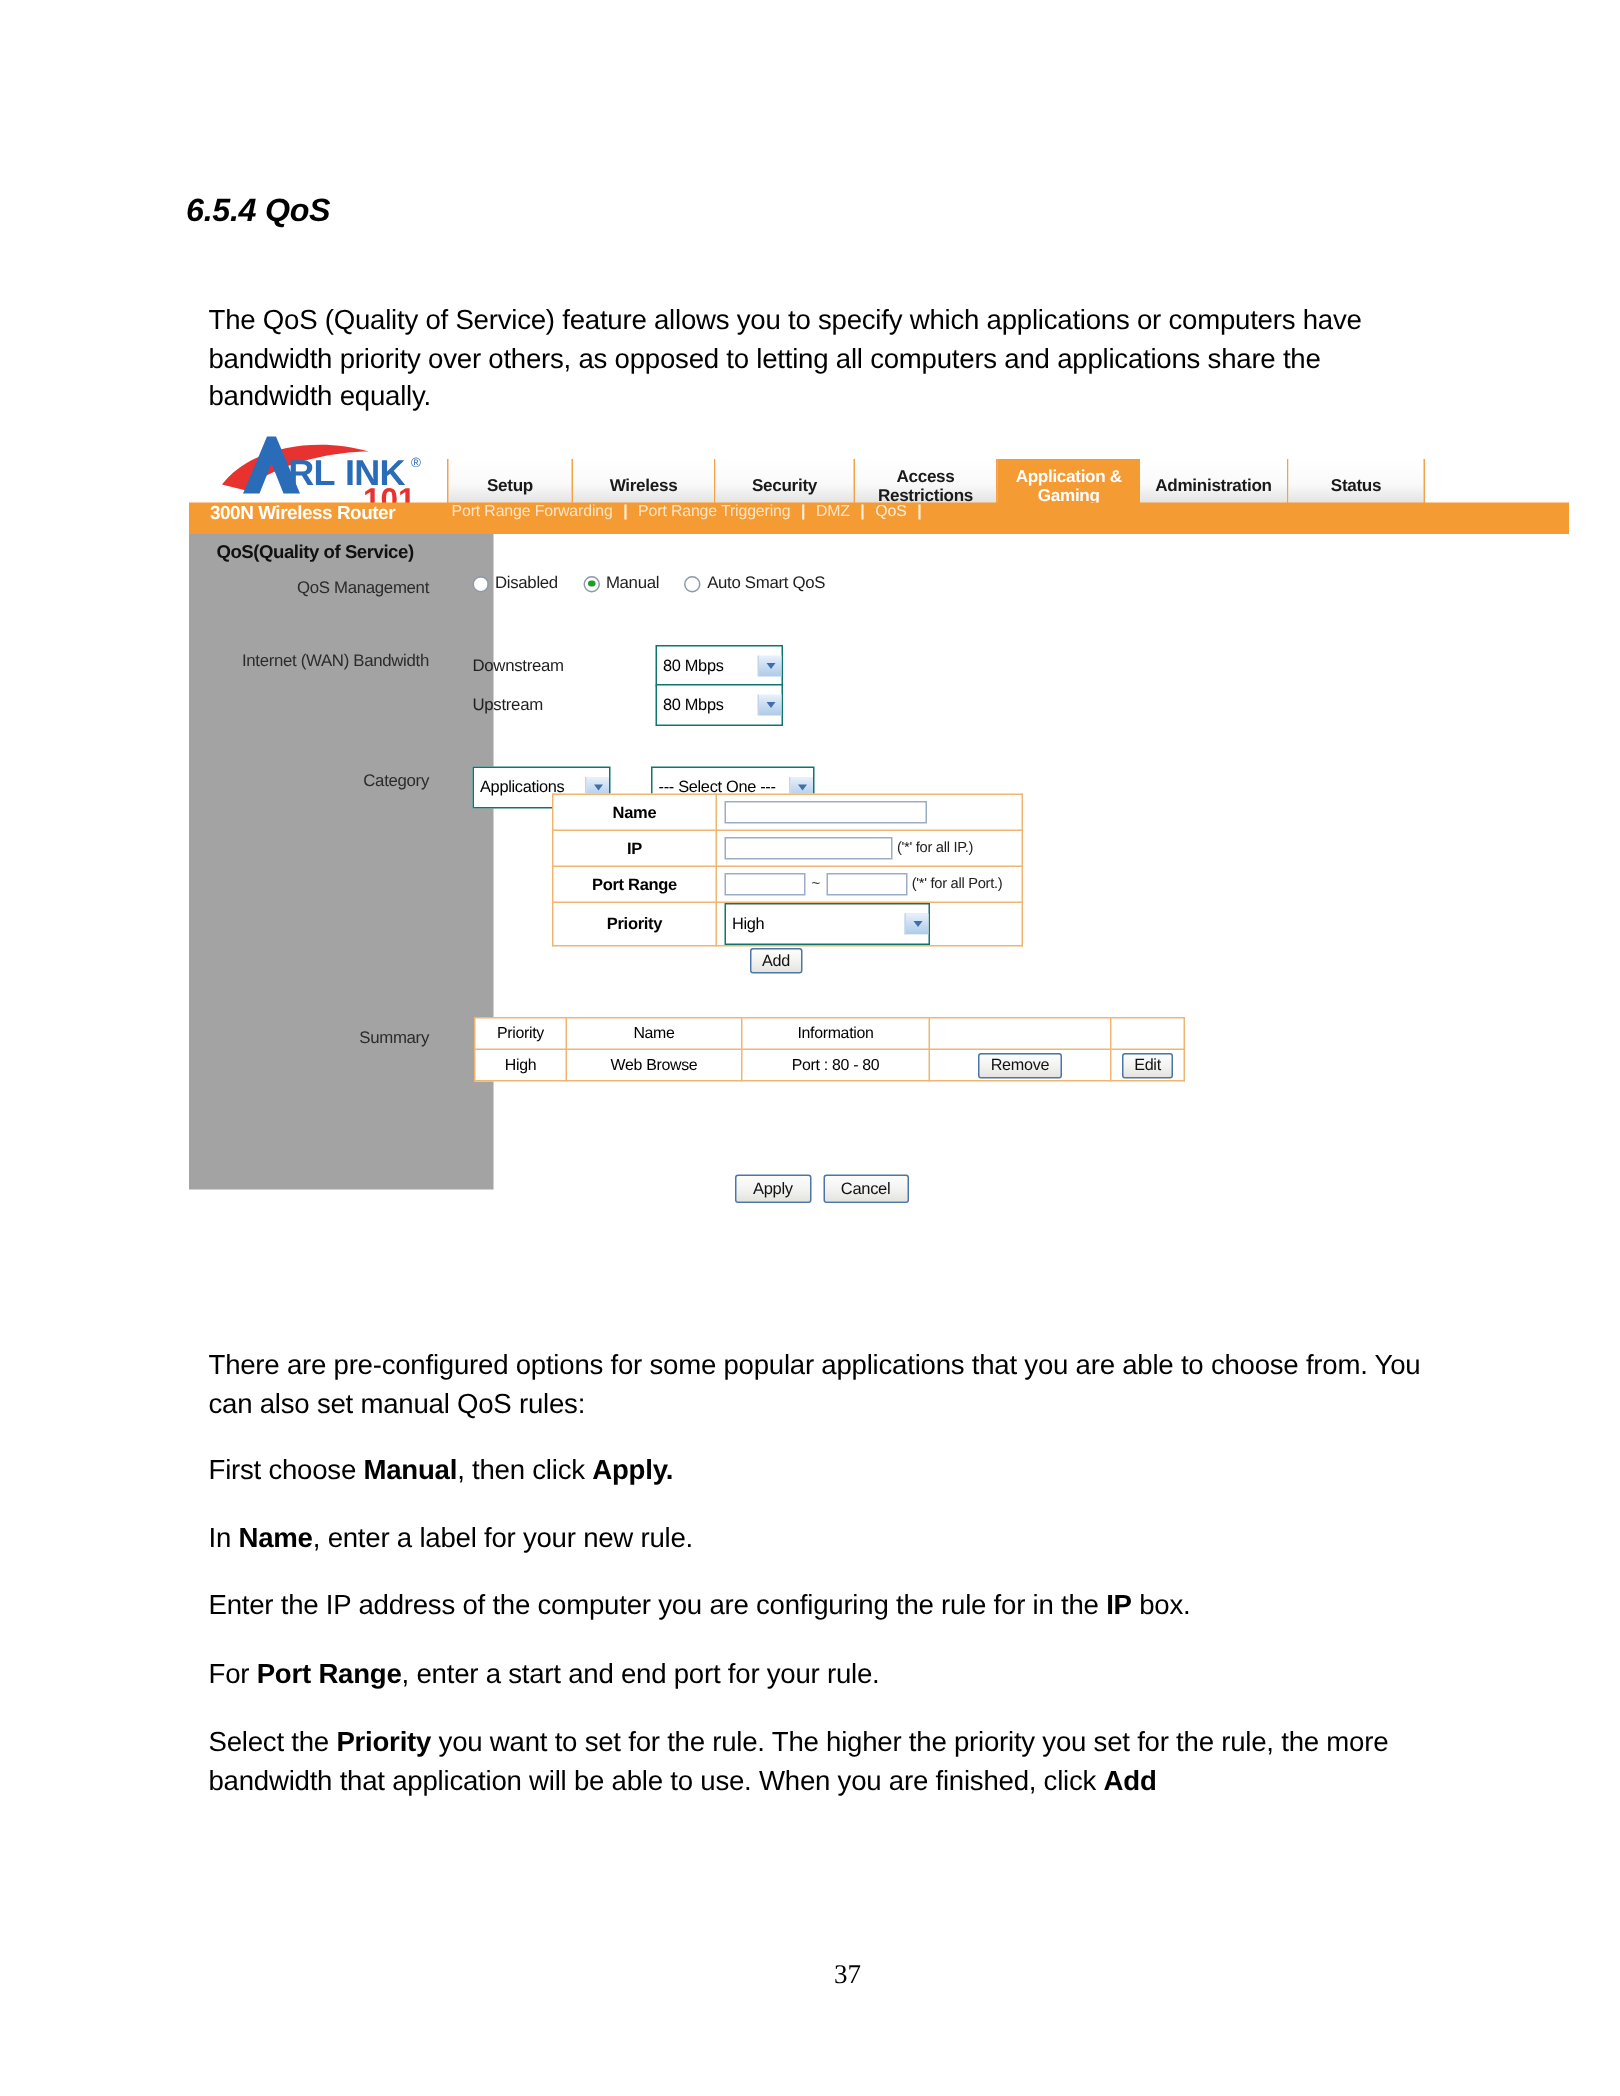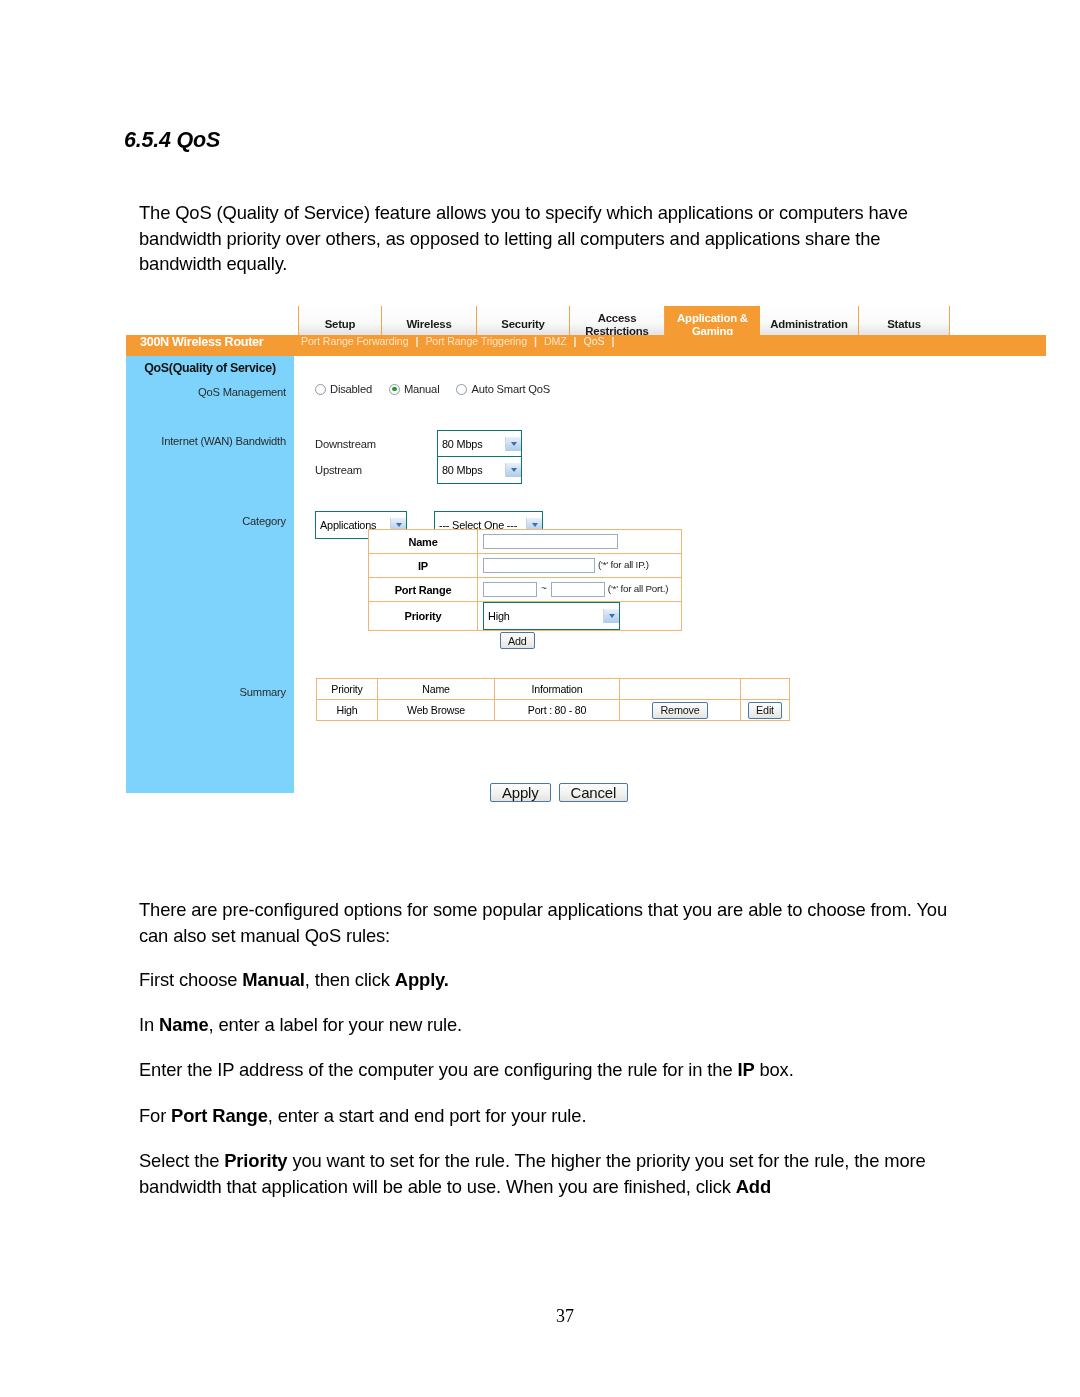--- a/index.html
+++ b/index.html
@@ -166,23 +166,23 @@
     position: absolute;
     left: 0;
     top: 73px;
     width: 824px;
     height: 454px;
   }
   .leftpanel {
     position: absolute;
     left: 0;
     top: 0;
-    width: 168px;
+    width: 203px;
     height: 437px;
-    background: #7dd3fc;
+    background: #a3a3a3;
   }
   .sectiontitle {
     position: absolute;
     left: 0;
     top: 5px;
     width: 168px;
     text-align: center;
     font-size: 12.4px;
     font-weight: bold;
     color: #111;
@@ -391,21 +391,21 @@
   .sc5 { width: 40px; }
 
   
   .actions {
     position: absolute;
     left: 196px;
     top: 427px;
     display: flex;
     gap: 8px;
   }
-  .actions .btn { height: 19px; padding: 0 11px; font-size: 15px; }
+  .actions .btn { height: 19px; padding: 0 11px; font-size: 11px; }
 </style>
 </head>
 <body>
 
 <div class="doc">
 
   <h1 class="heading">6.5.4 QoS</h1>
 
   <p class="para p-intro">The QoS (Quality of Service) feature allows you to specify which applications or computers have bandwidth priority over others, as opposed to letting all computers and applications share the bandwidth equally.</p>
 
@@ -421,20 +421,30 @@
 
   <p class="para p-prio"><span>Select the </span><b>Priority</b><span> you want to set for the rule.  The higher the priority you set for the rule, the more bandwidth that application will be able to use.  When you are finished, click </span><b>Add</b></p>
 </div>
 
 <div class="page-number">37</div>
 
 <div class="shot">
 
   <div class="topbar">
 
+    <div class="logo">
+      <svg width="158" height="62" viewBox="0 0 158 62" xmlns="http://www.w3.org/2000/svg">
+        <path d="M6 40 C 26 14, 70 8, 104 18 C 80 18, 40 26, 22 44 Z" fill="#e8322f"></path>
+        <path d="M36 8 L20 46 L31 46 L39 26 L47 46 L58 46 L42 8 Z" fill="#2b6cb8"></path>
+        <text x="44" y="40" font-family="Liberation Sans, sans-serif" font-size="24" font-weight="bold" fill="#2b6cb8" letter-spacing="-0.5">IRL</text>
+        <text x="88" y="40" font-family="Liberation Sans, sans-serif" font-size="24" font-weight="bold" fill="#2b6cb8" letter-spacing="-0.5">INK</text>
+        <text x="132" y="28" font-family="Liberation Sans, sans-serif" font-size="9" fill="#2b6cb8">®</text>
+        <text x="100" y="57" font-family="Liberation Sans, sans-serif" font-size="21" font-weight="bold" fill="#e8322f">101</text>
+      </svg>
+    </div>
 
     <div class="tabstrip">
       <div class="tab first tab-w1">Setup</div>
       <div class="tab tab-w2">Wireless</div>
       <div class="tab tab-w3">Security</div>
       <div class="tab tab-w4">Access Restrictions</div>
       <div class="tab active tab-w5">Application &amp; Gaming</div>
       <div class="tab tab-w6">Administration</div>
       <div class="tab tab-w7">Status</div>
     </div>

